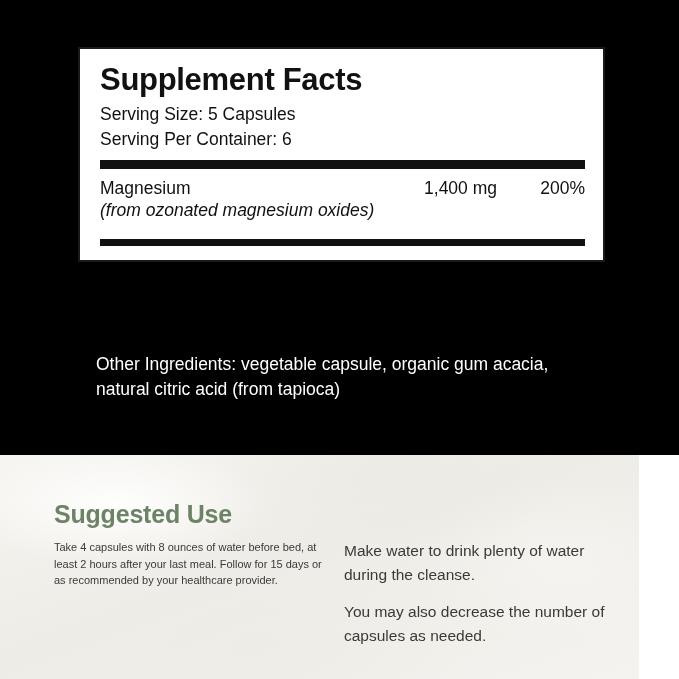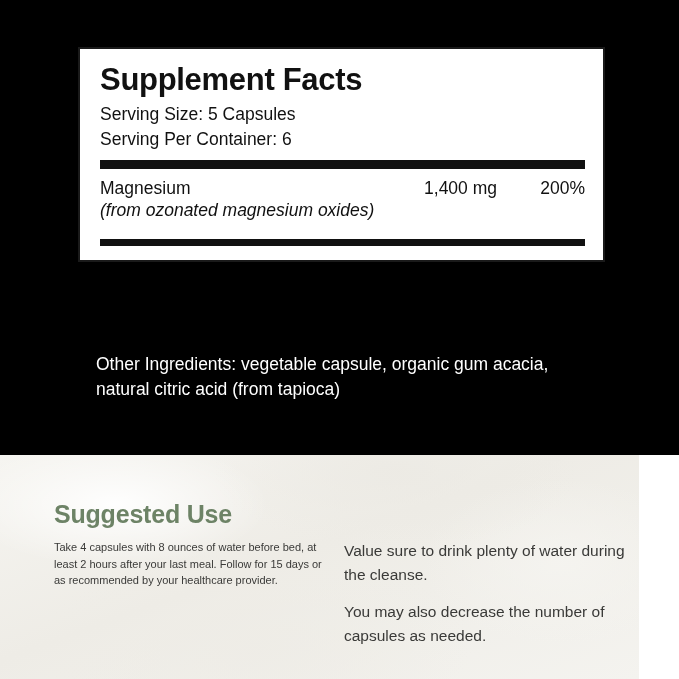--- a/index.html
+++ b/index.html
@@ -205,18 +205,18 @@
   </div>
 
   <div class="bottom-section">
     <div class="bottom-texture"></div>
 
     <div class="suggested-title">Suggested Use</div>
 
     <div class="col-left">Take 4 capsules with 8 ounces of water before bed, at least 2 hours after your last meal. Follow for 15 days or as recommended by your healthcare provider.</div>
 
     <div class="col-right">
-      <p>Value sure to drink plenty of water during the cleanse.</p>
+      <p>Make water to drink plenty of water during the cleanse.</p>
       <p>You may also decrease the number of capsules as needed.</p>
     </div>
   </div>
 
 </div>
 
 </body></html>

